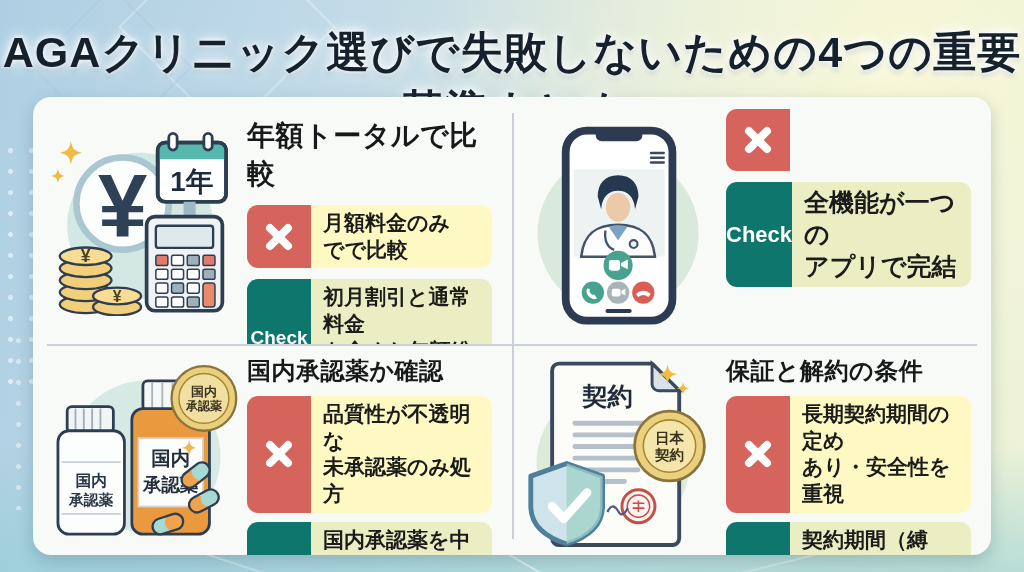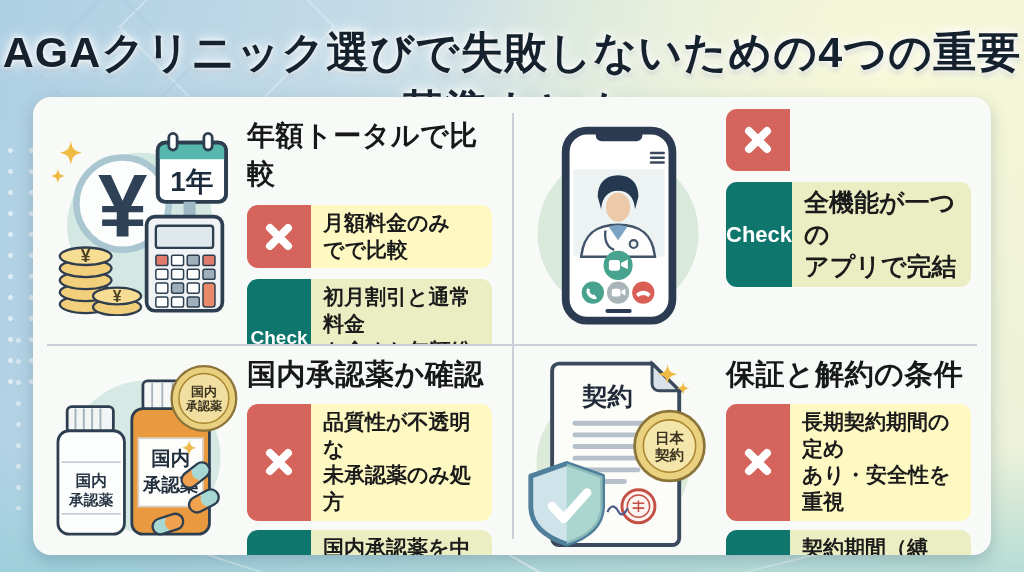--- a/index.html
+++ b/index.html
@@ -49,21 +49,21 @@
   .divider-v { position:absolute; left:50%; top:16px; bottom:16px; width:2px; background:#c9d0d7; }
   .divider-h { position:absolute; top:247px; left:14px; right:14px; height:2px; background:#c9d0d7; }
 
   .quad { display:flex; align-items:stretch; padding:0 8px 0 8px; overflow:hidden; }
   .illus { flex:0 0 202px; display:flex; align-items:center; justify-content:center; }
   .illus svg { width:194px; height:auto; }
   .content { flex:1; padding:12px 12px 0 4px; }
   .content h2 { margin:8px 0 12px; font-size:28px; font-weight:800; color:#17181a; letter-spacing:0.5px; }
   .quad.large .content h2 { font-size:32px; margin-top:4px; }
   .quad.bottom .content { padding-top:8px; }
-  .quad.bottom .content h2 { margin:2px 0 9px; font-size:29px; }
+  .quad.bottom .content h2 { margin:2px 0 9px; font-size:24px; }
 
   .row { display:flex; border-radius:11px; overflow:hidden; margin-bottom:11px; min-height:62px; }
   .quad.bottom .row { margin-bottom:9px; min-height:60px; }
   .row .badge { flex:0 0 64px; display:flex; align-items:center; justify-content:center; color:#fff; }
   .row.bad .badge { background:#d5655c; }
   .row.good .badge { background:#0f766e; font-weight:700; font-size:19px; }
   .row .txt { flex:1; display:flex; align-items:center; padding:5px 12px; font-size:21px;
     line-height:1.27; font-weight:700; color:#1b1b1b; white-space:pre-line; }
   .row.bad .txt { background:#fef9c3; }
   .row.good .txt { background:#eaeec2; }

